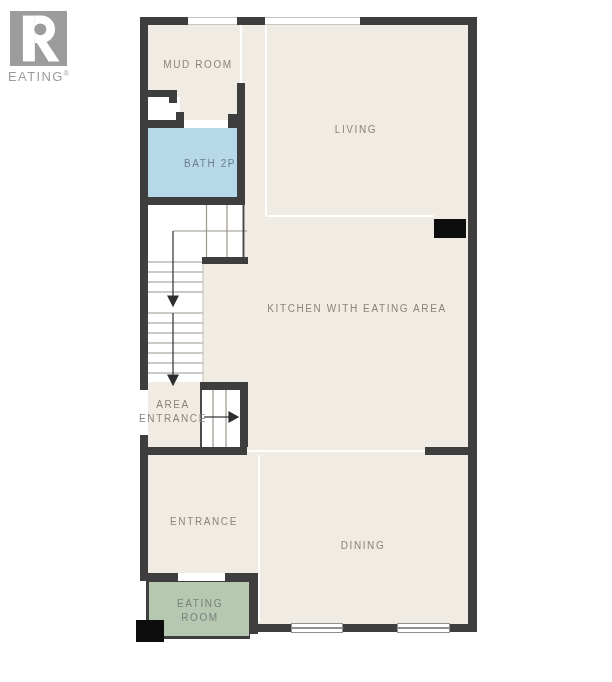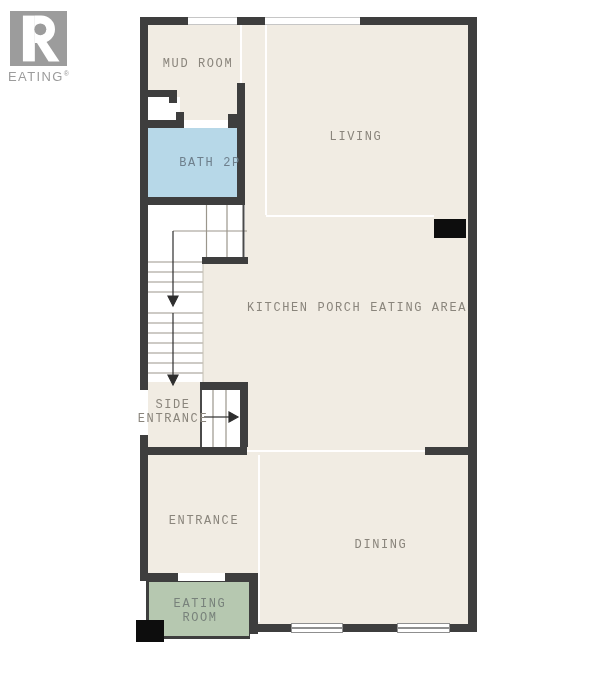--- a/index.html
+++ b/index.html
@@ -10,21 +10,21 @@
   .white { background:#fff; }
   .svg-overlay { position:absolute; left:0; top:0; z-index:3; pointer-events:none; }
   .wall { position:absolute; background:var(--wall); z-index:4; }
   .black { background:var(--column_black); }
   .window-plain { position:absolute; background:#fff; border-top:1px solid #c6c6c6; border-bottom:1px solid #c6c6c6; z-index:5; }
   .window-h { position:absolute; border:1px solid #8f8f8f; z-index:5;
               background:linear-gradient(to bottom, #fff 42%, #8f8f8f 42%, #8f8f8f 58%, #fff 58%); }
   .porch { position:absolute; background:var(--porch); border-left:3px solid var(--wall);
            border-bottom:3px solid var(--wall); border-top:1px solid var(--wall); border-right:1px solid var(--wall); z-index:4; }
   .room-label { position:absolute; transform:translate(-50%,-50%); color:var(--label);
-                font-size:12px; letter-spacing:1.6px; white-space:nowrap; text-align:center; z-index:6;font-family:Liberation Mono, monospace; }
+                font-size:10px; letter-spacing:1.6px; white-space:nowrap; text-align:center; z-index:6; }
   .room-label.two-line { line-height:14px; }
   .logo-box { position:absolute; left:10px; top:11px; width:57px; height:55px; background:var(--logo_gray); z-index:6; }
   .logo-word { position:absolute; left:8px; top:69px; color:var(--logo_gray); font-size:13px;
                letter-spacing:1.4px; z-index:6; }
   .logo-word sup { font-size:7px; letter-spacing:0; }
 </style>
 </head>
 <body>
 
 <div class="canvas">
@@ -121,27 +121,27 @@
 
   <div class="porch" style="left:146px; top:581px; width:104px; height:58px;"></div>
   <div class="wall black" style="left:136px; top:620px; width:28px; height:22px;"></div>
 
   <div class="window-plain" style="left:188px; top:17px; width:49px; height:8px;"></div>
   <div class="window-plain" style="left:265px; top:17px; width:95px; height:8px;"></div>
   <div class="window-h" style="left:291px; top:623px; width:52px; height:10px;"></div>
   <div class="window-h" style="left:397px; top:623px; width:53px; height:10px;"></div>
 
   <div class="room-label" style="left:198px; top:64px;">MUD ROOM</div>
-  <div class="room-label" style="left:356px; top:137px;">LIVING</div>
+  <div class="room-label" style="left:356px; top:129px;">LIVING</div>
   <div class="room-label" style="left:210px; top:163px; color:var(--bath_label);">BATH 2P</div>
-  <div class="room-label" style="left:357px; top:308px;">KITCHEN PORCH EATING AREA</div>
+  <div class="room-label" style="left:357px; top:308px;">KITCHEN WITH EATING AREA</div>
   <div class="room-label two-line" style="left:173px; top:412px;">
-    <div>SIDE</div>
+    <div>AREA</div>
     <div>ENTRANCE</div>
   </div>
   <div class="room-label" style="left:204px; top:521px;">ENTRANCE</div>
-  <div class="room-label" style="left:381px; top:545px;text-align:center;">DINING</div>
+  <div class="room-label" style="left:363px; top:545px;text-align:center;">DINING</div>
   <div class="room-label two-line" style="left:200px; top:611px; color:var(--porch_label);">
     <div>EATING</div>
     <div>ROOM</div>
   </div>
 
 </div>
 
 </body></html>

